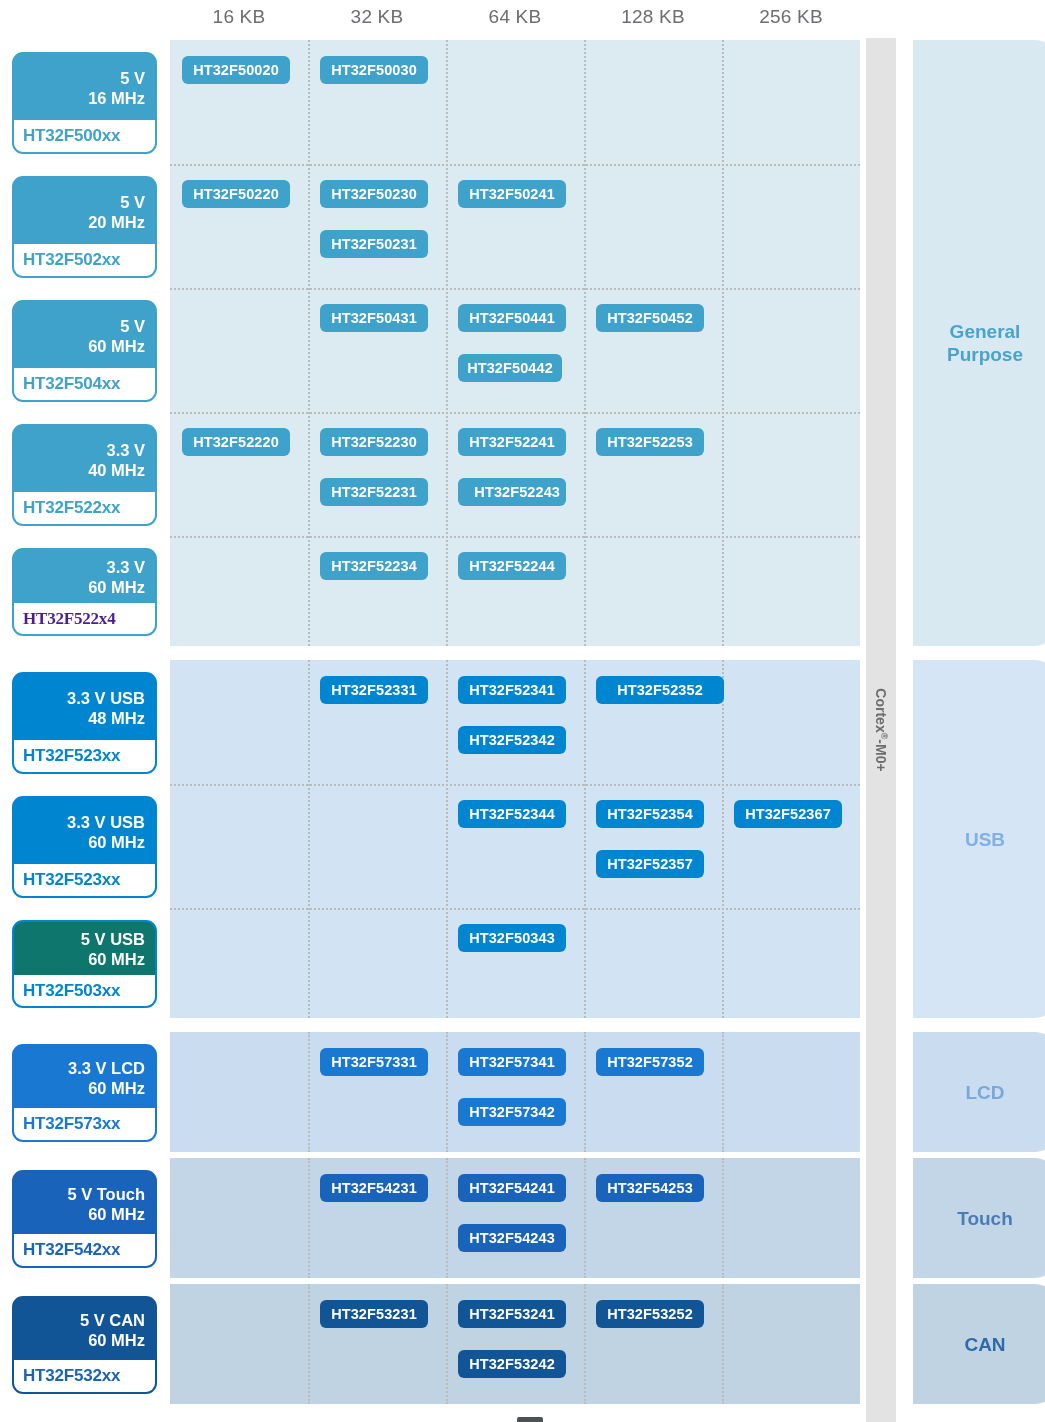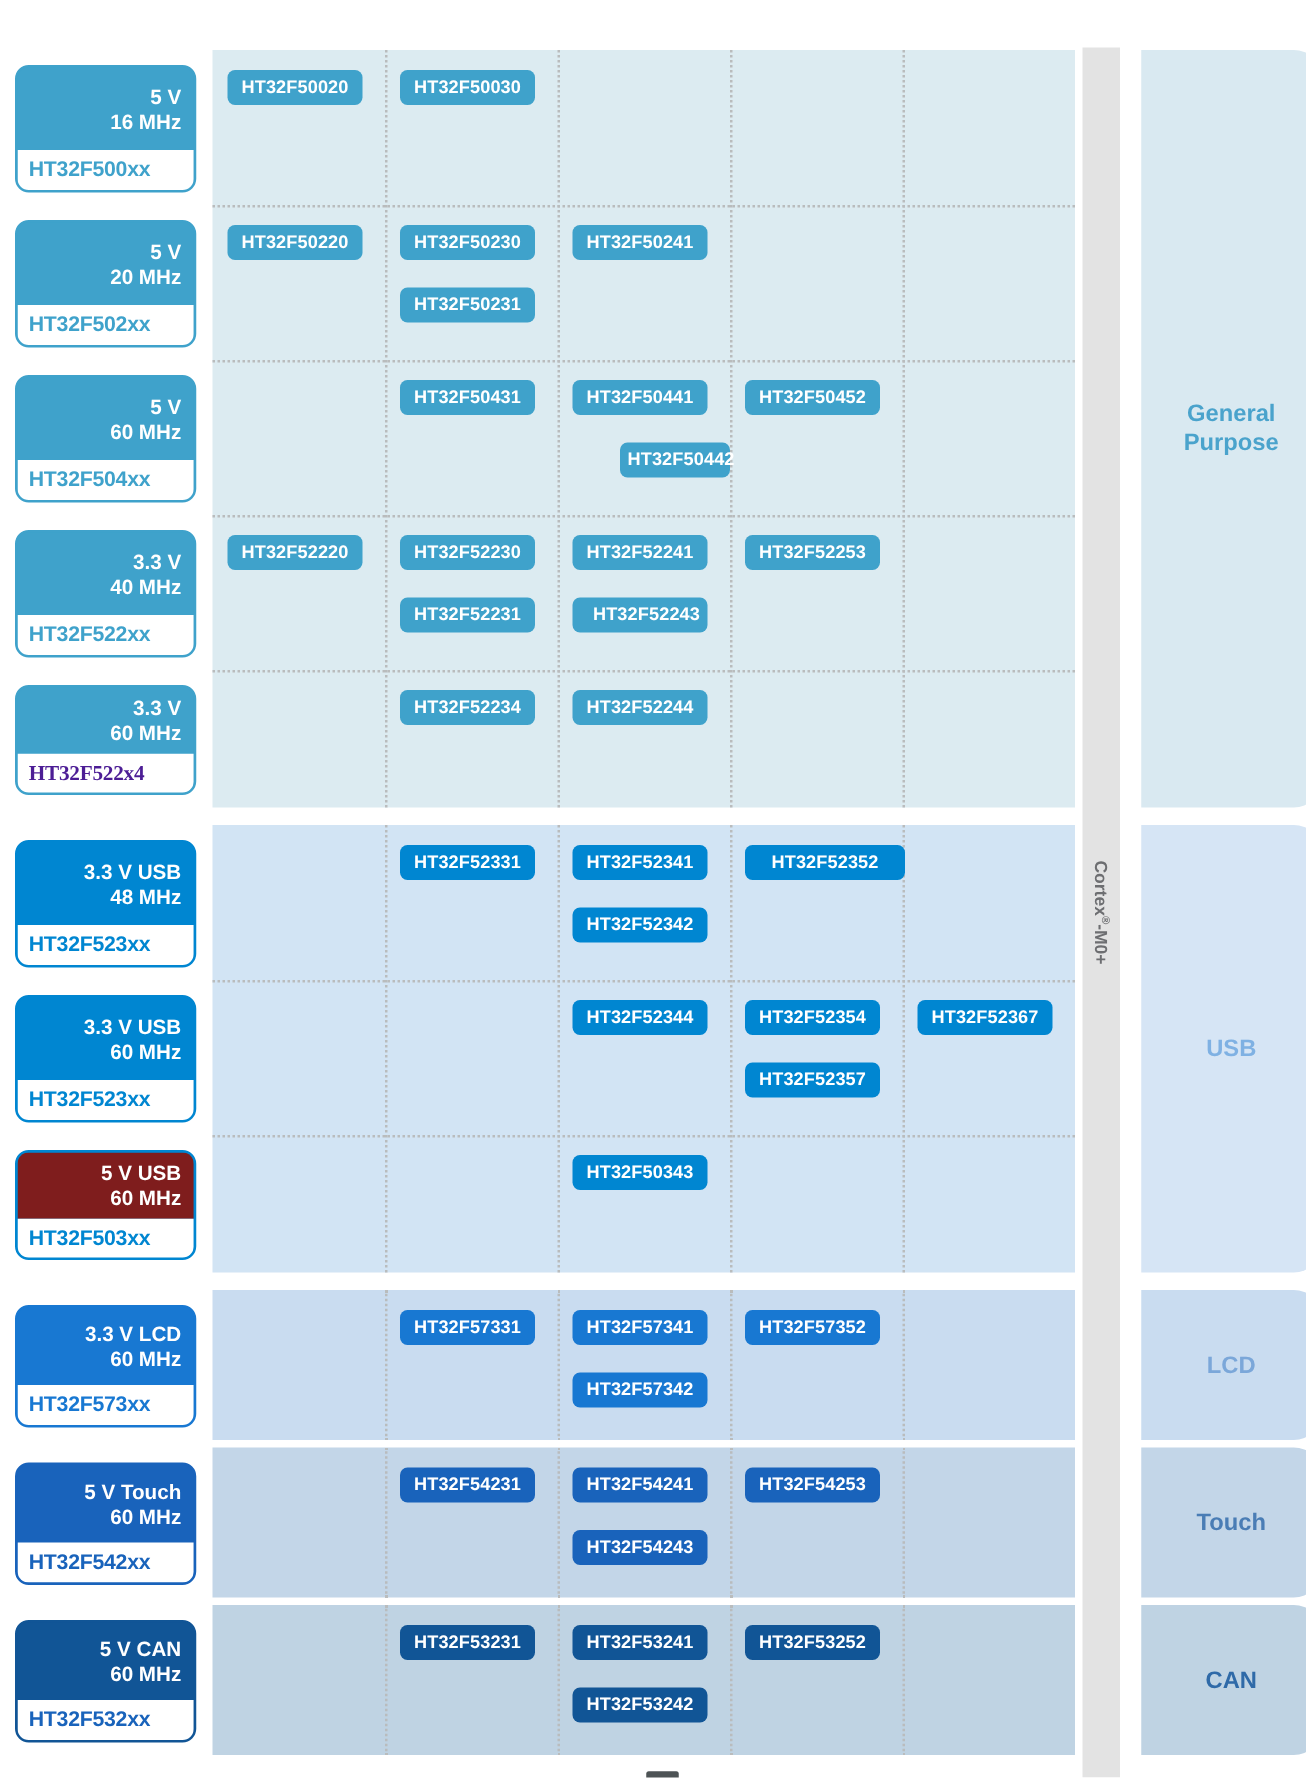--- a/index.html
+++ b/index.html
@@ -82,20 +82,27 @@
   .bottom-artifact{
     position:absolute;left:517px;top:1417px;width:26px;height:8px;
     background:#4d5355;border-radius:2px;
   }
 </style>
 </head>
 <body>
 
 <div id="root">
 
+  <div class="col-headers">
+      <div class="col-head" style="left: 0px; width: 138px;">16 KB</div>
+      <div class="col-head" style="left: 138px; width: 138px;">32 KB</div>
+      <div class="col-head" style="left: 276px; width: 138px;">64 KB</div>
+      <div class="col-head" style="left: 414px; width: 138px;">128 KB</div>
+      <div class="col-head" style="left: 552px; width: 138px;">256 KB</div>
+    </div>
 
   <div id="bands-layer">
       <div class="band" style="top: 40px; height: 606px; background: rgb(220, 235, 241);">
         <div class="cell-sep" style="left: 138px;"></div>
         <div class="cell-sep" style="left: 276px;"></div>
         <div class="cell-sep" style="left: 414px;"></div>
         <div class="cell-sep" style="left: 552px;"></div>
         <div class="row-sep" style="top: 124px;"></div>
         <div class="row-sep" style="top: 248px;"></div>
         <div class="row-sep" style="top: 372px;"></div>
@@ -128,21 +135,21 @@
         <div class="cell-sep" style="left: 552px;"></div>
       </div>
       <div class="chip" style="background: rgb(63, 162, 203); width: 108px; left: 182px; top: 56px;">HT32F50020</div>
       <div class="chip" style="background: rgb(63, 162, 203); width: 108px; left: 320px; top: 56px;">HT32F50030</div>
       <div class="chip" style="background: rgb(63, 162, 203); width: 108px; left: 182px; top: 180px;">HT32F50220</div>
       <div class="chip" style="background: rgb(63, 162, 203); width: 108px; left: 320px; top: 180px;">HT32F50230</div>
       <div class="chip" style="background: rgb(63, 162, 203); width: 108px; left: 320px; top: 230px;">HT32F50231</div>
       <div class="chip" style="background: rgb(63, 162, 203); width: 108px; left: 458px; top: 180px;">HT32F50241</div>
       <div class="chip" style="background: rgb(63, 162, 203); width: 108px; left: 320px; top: 304px;">HT32F50431</div>
       <div class="chip" style="background: rgb(63, 162, 203); width: 108px; left: 458px; top: 304px;">HT32F50441</div>
-      <div class="chip" style="background: rgb(63, 162, 203); width: 88px; left: 458px; top: 354px; margin-left: 38px;">HT32F50442</div>
+      <div class="chip" style="background: rgb(63, 162, 203); width: 104px; left: 458px; top: 354px;">HT32F50442</div>
       <div class="chip" style="background: rgb(63, 162, 203); width: 108px; left: 596px; top: 304px;">HT32F50452</div>
       <div class="chip" style="background: rgb(63, 162, 203); width: 108px; left: 182px; top: 428px;">HT32F52220</div>
       <div class="chip" style="background: rgb(63, 162, 203); width: 108px; left: 320px; top: 428px;">HT32F52230</div>
       <div class="chip" style="background: rgb(63, 162, 203); width: 108px; left: 320px; top: 478px;">HT32F52231</div>
       <div class="chip" style="background: rgb(63, 162, 203); width: 108px; left: 458px; top: 428px;">HT32F52241</div>
       <div class="chip" style="background: rgb(63, 162, 203); width: 108px; left: 458px; top: 478px; text-align: right;">HT32F52243</div>
       <div class="chip" style="background: rgb(63, 162, 203); width: 108px; left: 596px; top: 428px;">HT32F52253</div>
       <div class="chip" style="background: rgb(63, 162, 203); width: 108px; left: 320px; top: 552px;">HT32F52234</div>
       <div class="chip" style="background: rgb(63, 162, 203); width: 108px; left: 458px; top: 552px;">HT32F52244</div>
       <div class="chip" style="background: rgb(0, 134, 209); width: 108px; left: 320px; top: 676px;">HT32F52331</div>
@@ -211,21 +218,21 @@
         <div class="lc-bot" style="color: rgb(0, 134, 209);">HT32F523xx</div>
       </div>
       <div class="labelcard" style="top: 796px; height: 102px; border: 2px solid rgb(0, 134, 209); background: rgb(0, 134, 209);">
         <div class="lc-top" style="background: rgb(0, 134, 209);">
           <div>3.3 V USB</div>
           <div>60 MHz</div>
         </div>
         <div class="lc-bot" style="color: rgb(0, 134, 209);">HT32F523xx</div>
       </div>
       <div class="labelcard" style="top: 920px; height: 88px; border: 2px solid rgb(0, 134, 209); background: rgb(0, 134, 209);">
-        <div class="lc-top" style="background: #7f1d1d;">
+        <div class="lc-top" style="background: #0f766e;">
           <div>5 V USB</div>
           <div>60 MHz</div>
         </div>
         <div class="lc-bot" style="color: rgb(0, 134, 209);">HT32F503xx</div>
       </div>
       <div class="labelcard" style="top: 1044px; height: 98px; border: 2px solid rgb(24, 120, 210); background: rgb(24, 120, 210);">
         <div class="lc-top" style="background: rgb(24, 120, 210);">
           <div>3.3 V LCD</div>
           <div>60 MHz</div>
         </div>

